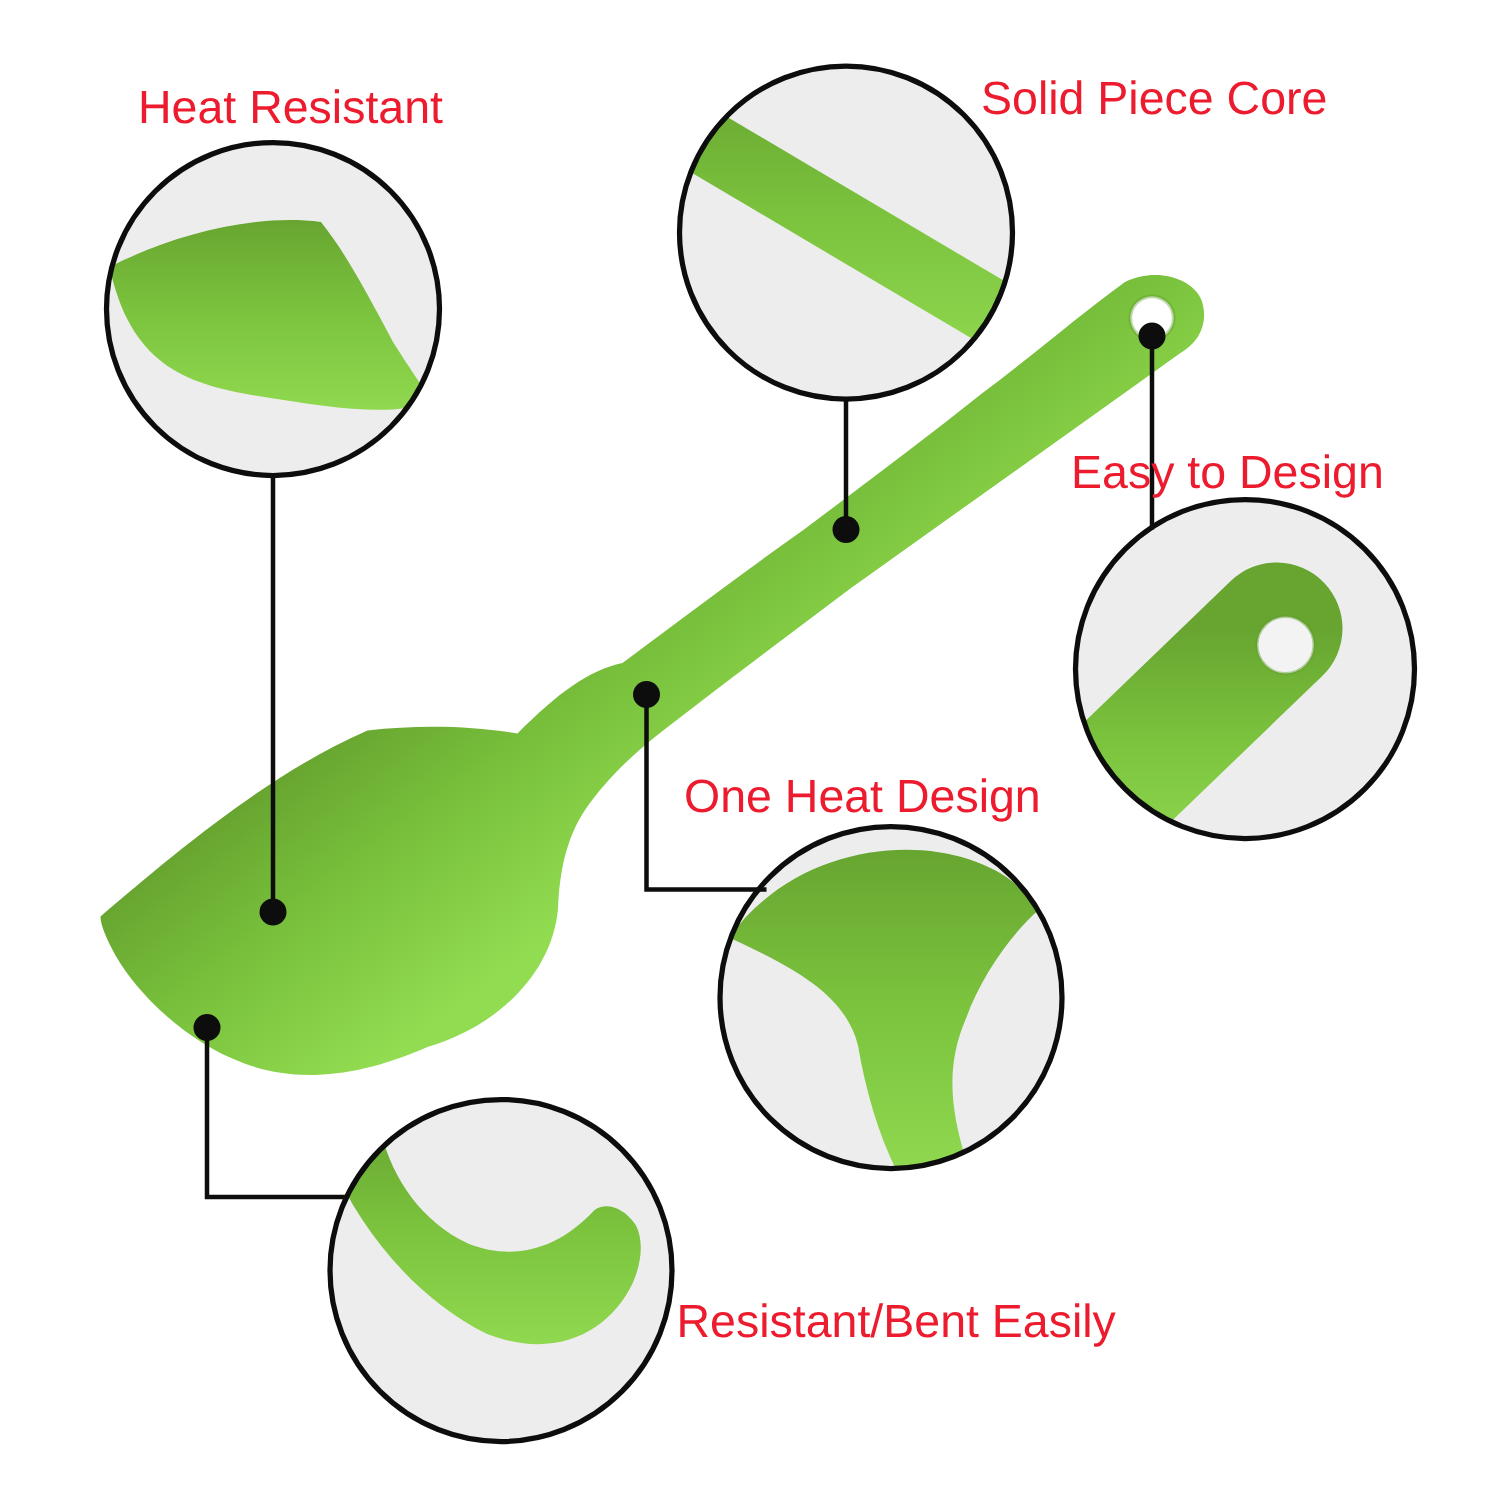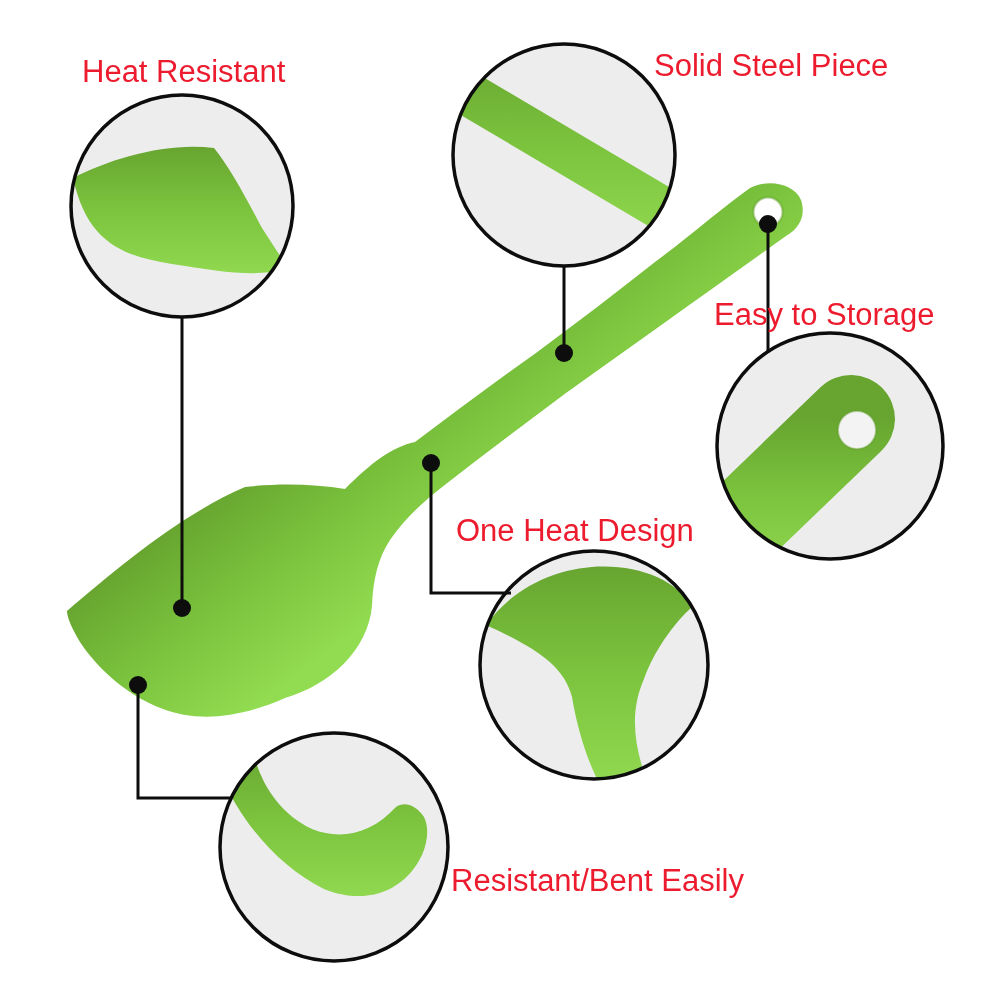--- a/index.html
+++ b/index.html
@@ -14,21 +14,21 @@
   .canvas svg { position: absolute; left: 0; top: 0; }
   .callout-label {
     position: absolute;
     color: var(--color-label_red, #EC1B2E);
     font-size: 31px;
     font-weight: 400;
     line-height: 1.1;
     white-space: nowrap;
     letter-spacing: 0px;
   }
-  .label-heat     { left: 82px;  top: 55px;  }
+  .label-heat     { left: 92px;  top: 55px;  }
   .label-steel    { left: 654px; top: 49px;  }
   .label-storage  { left: 714px; top: 298px; }
   .label-onepiece { left: 456px; top: 514px; }
   .label-flexible { left: 451px; top: 864px; }
 
   .lens-bg   { fill: #ededed; }
   .lens-ring { fill: none; stroke: #0d0d0d; stroke-width: 3.5px; }
   .leader    { stroke: #0d0d0d; stroke-width: 3px; fill: none; }
   .leader-dot{ fill: #0d0d0d; }
 </style>
@@ -135,17 +135,17 @@
     <polyline class="leader" points="138,685 138,798 231,798"></polyline>
 
     <circle class="leader-dot" cx="182" cy="608" r="9"></circle>
     <circle class="leader-dot" cx="564" cy="353" r="9"></circle>
     <circle class="leader-dot" cx="768" cy="224" r="9"></circle>
     <circle class="leader-dot" cx="431" cy="463" r="9"></circle>
     <circle class="leader-dot" cx="138" cy="685" r="9"></circle>
   </svg>
 
   <div class="callout-label label-heat">Heat Resistant</div>
-  <div class="callout-label label-steel">Solid Steel Piece</div>
-  <div class="callout-label label-storage">Easy to Storage</div>
+  <div class="callout-label label-steel">Solid Piece Core</div>
+  <div class="callout-label label-storage">Easy to Design</div>
   <div class="callout-label label-onepiece">One Heat Design</div>
   <div class="callout-label label-flexible">Resistant/Bent Easily</div>
 </div>
 
 </body></html>

